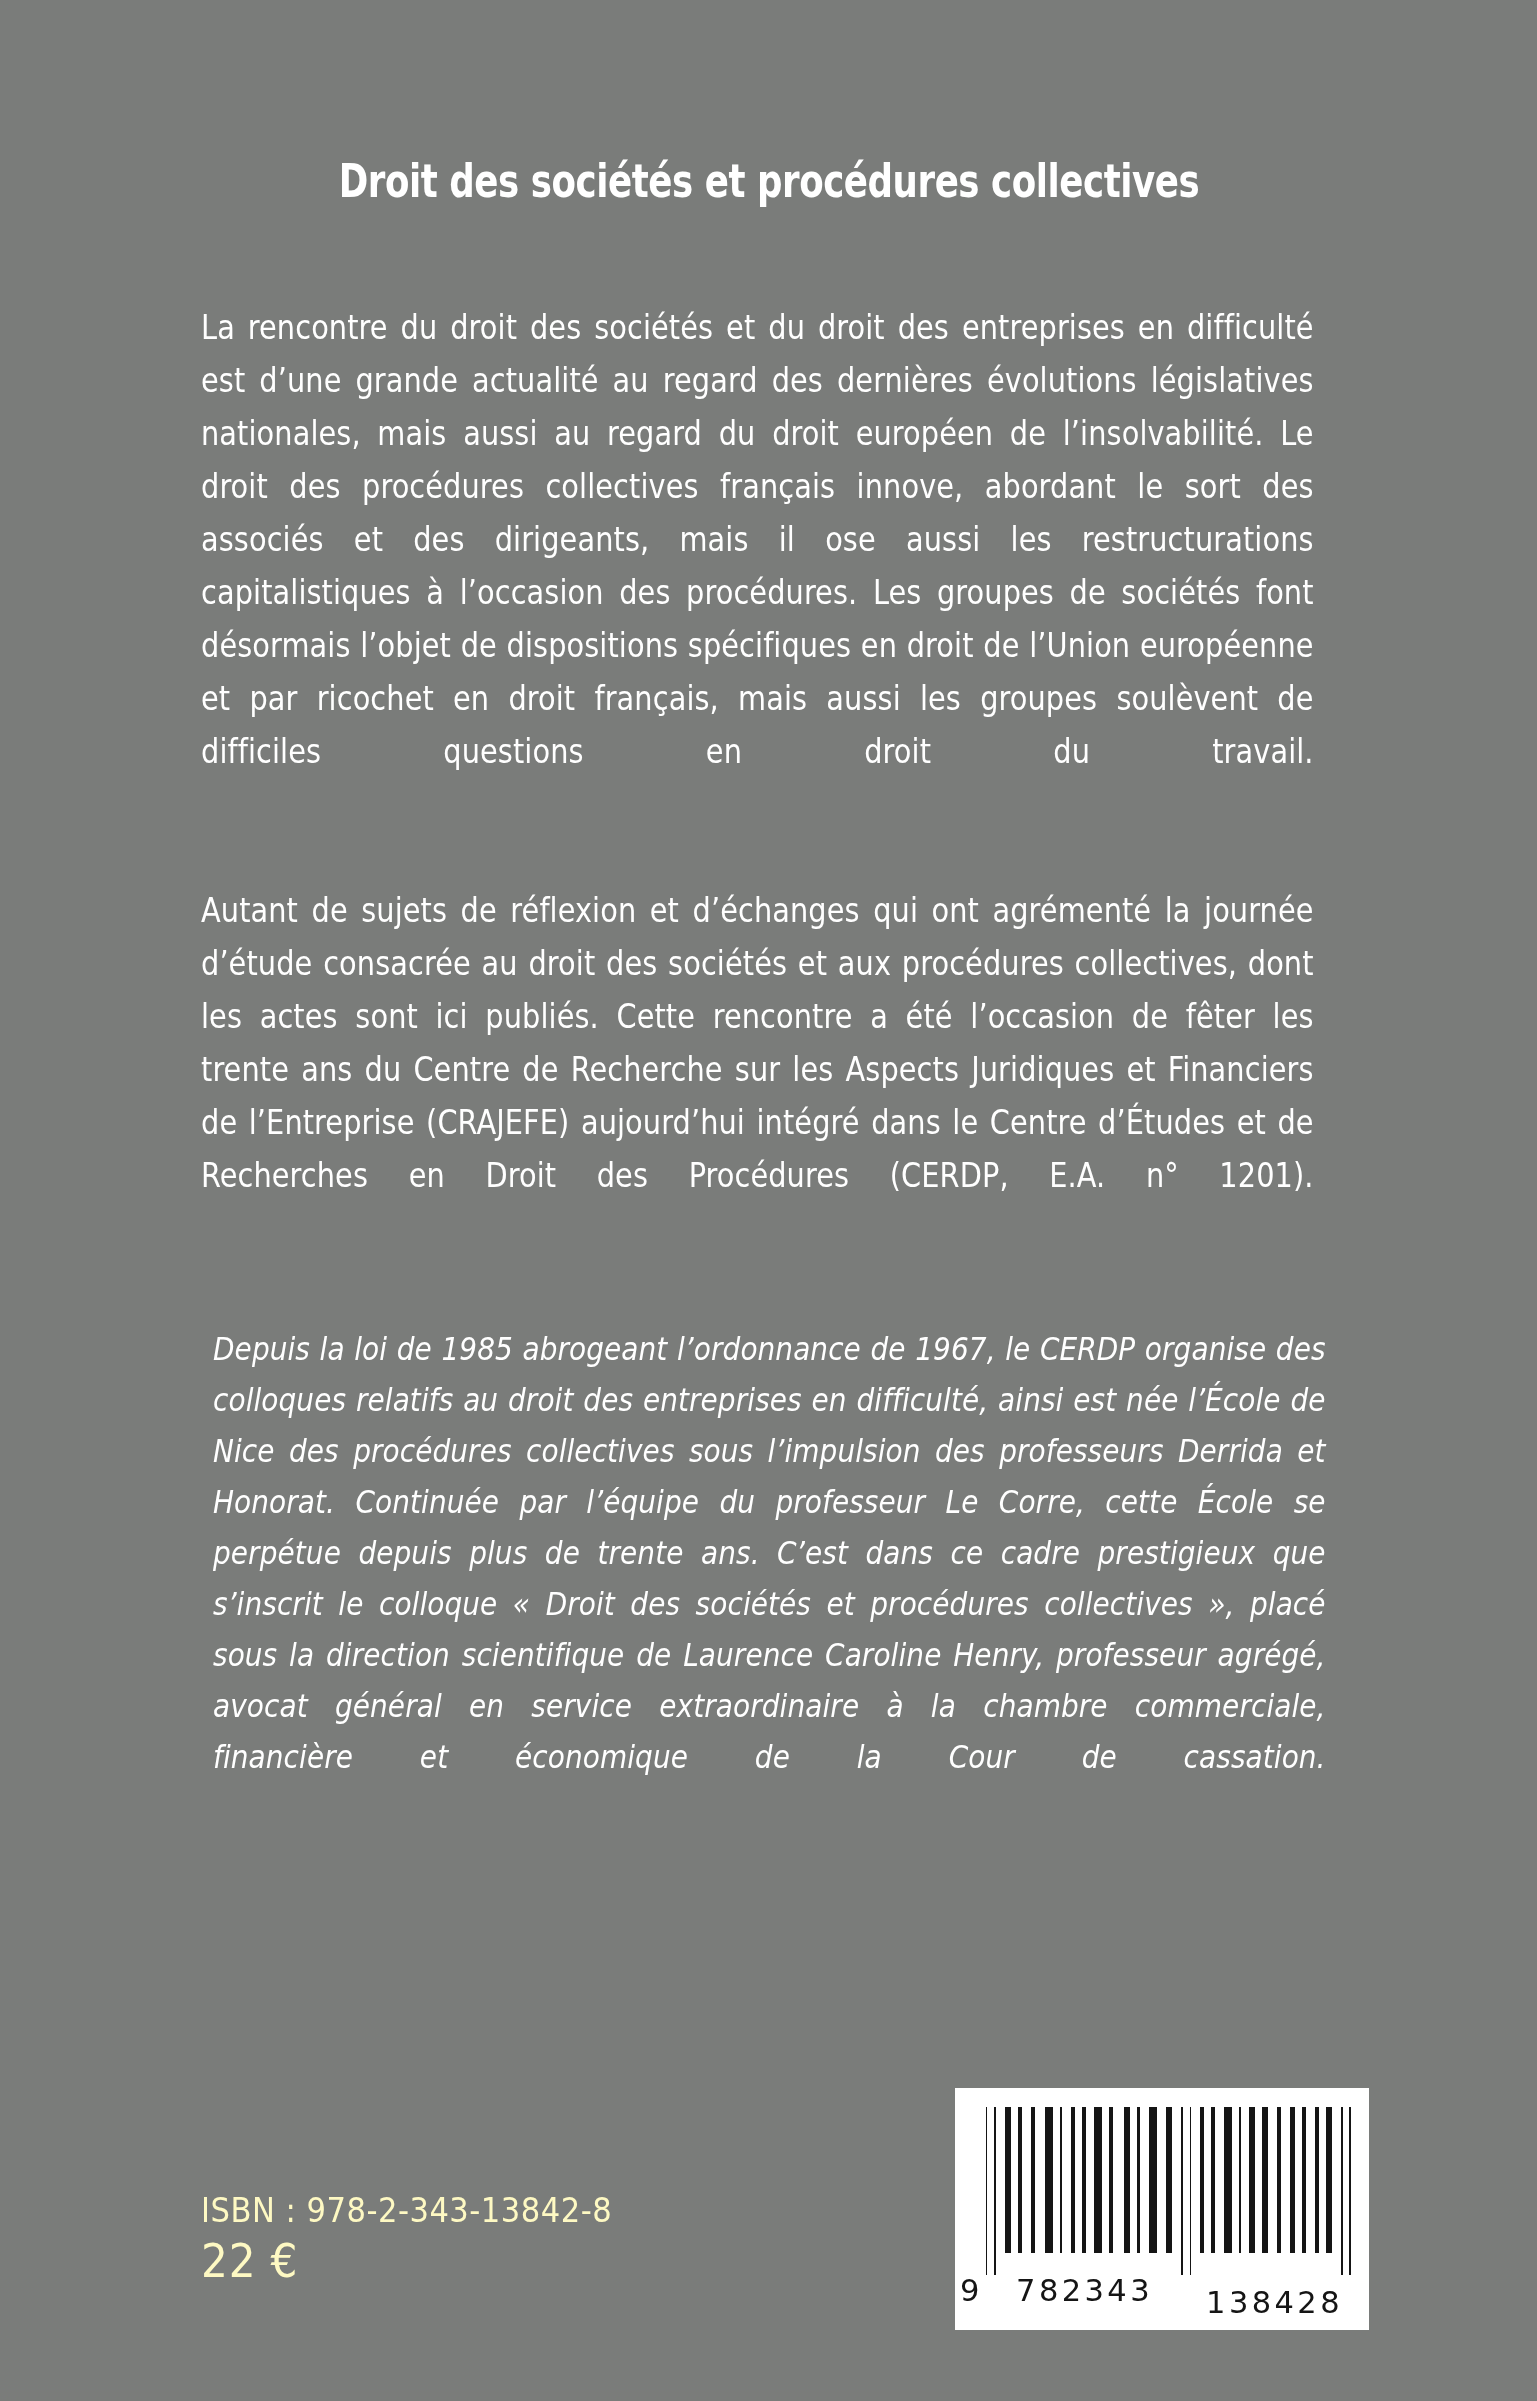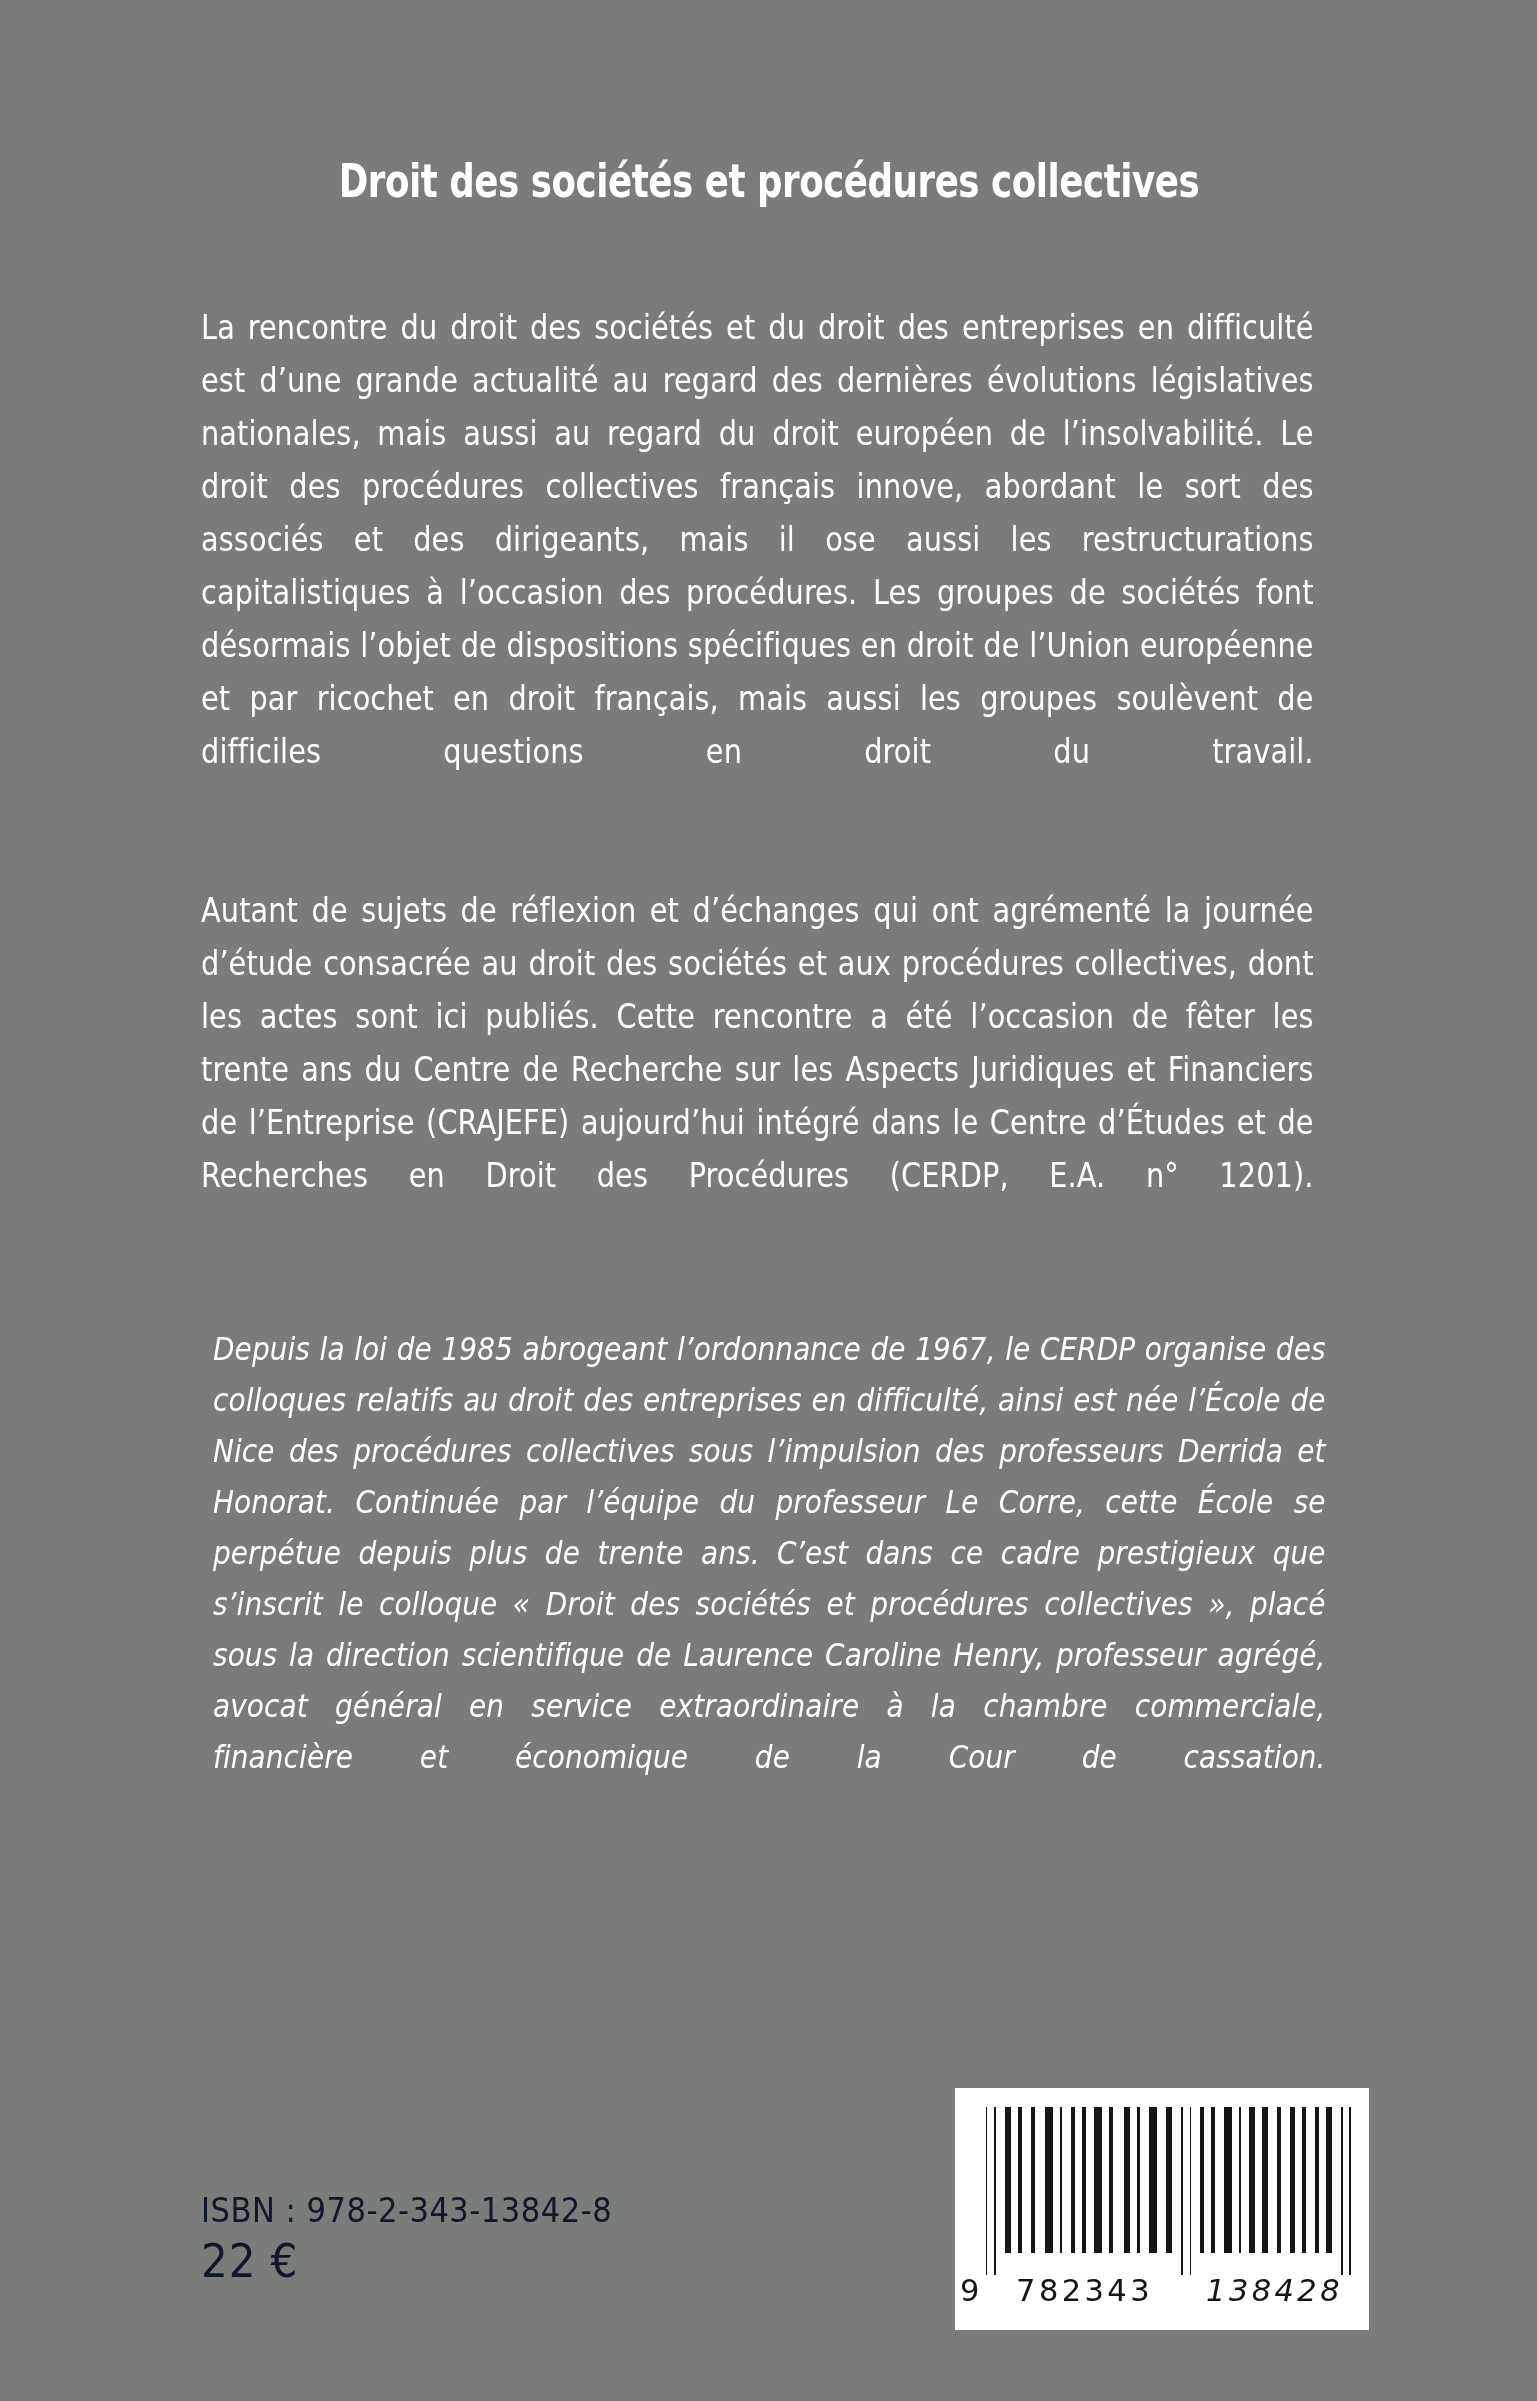--- a/index.html
+++ b/index.html
@@ -94,21 +94,21 @@
     content: "";
     display: inline-block;
     width: 100%;
   }
 
   
   .isbn-block {
     position: absolute;
     left: 201px;
     top: 2187px;
-    color: #0f172a;
+    color: #fef9c3;
     font-family: "Liberation Sans Narrow", "DejaVu Sans Condensed", "Liberation Sans", sans-serif;
   }
   .isbn-line {
     font-size: 34px;
     line-height: 47px;
     letter-spacing: 0.5px;
     white-space: nowrap;
   }
   .price-line {
     font-size: 47px;
@@ -173,22 +173,21 @@
   }
   .digit-mid {
     position: absolute;
     left: 56px;
     top: 0;
     text-align: right;
   }
   .digit-right {
     position: absolute;
     left: 246px;
-    top: 0;
-    font-style: italic;
+    top: 12px;
   }
 </style>
 </head>
 <body>
 
 <div class="cover">
 
   <h1 class="title">Droit des sociétés et procédures collectives</h1>
 
   <div class="body-block">

